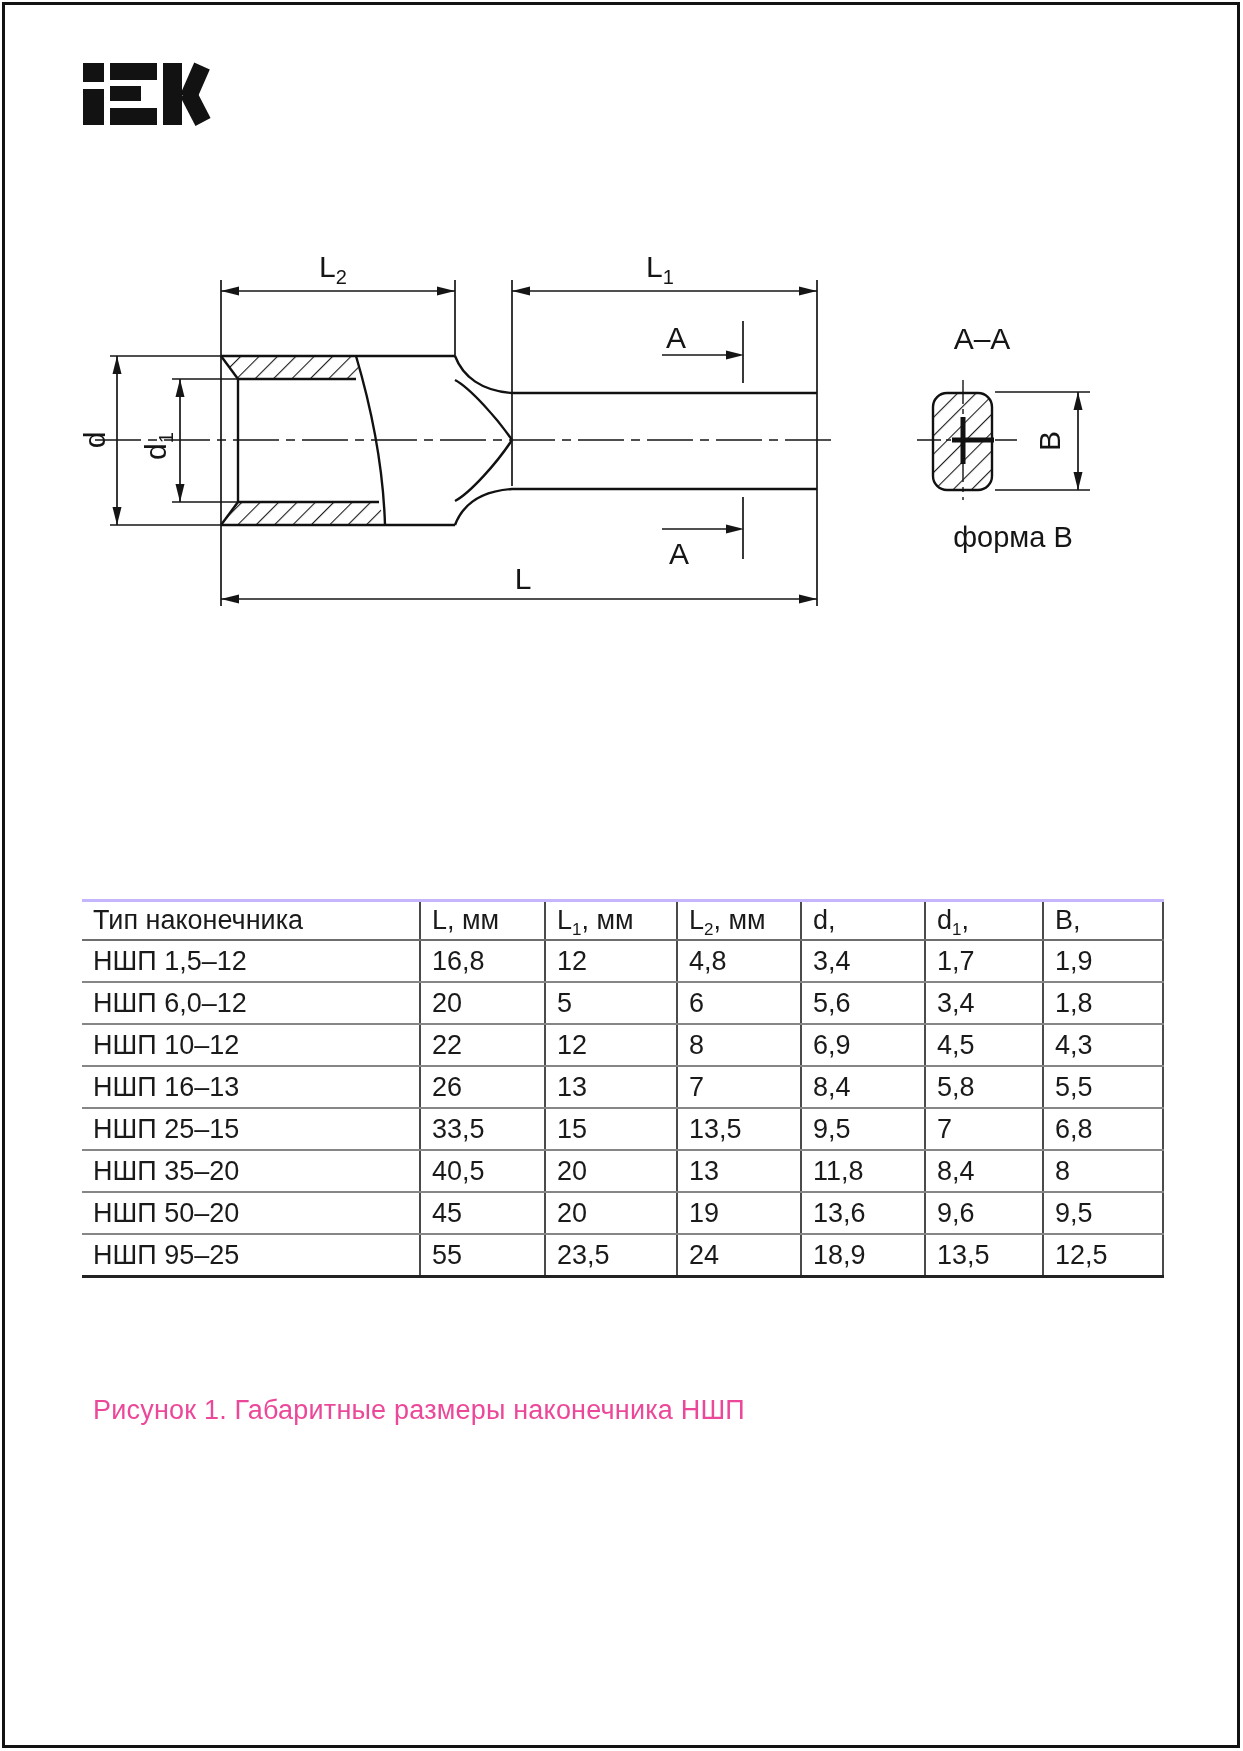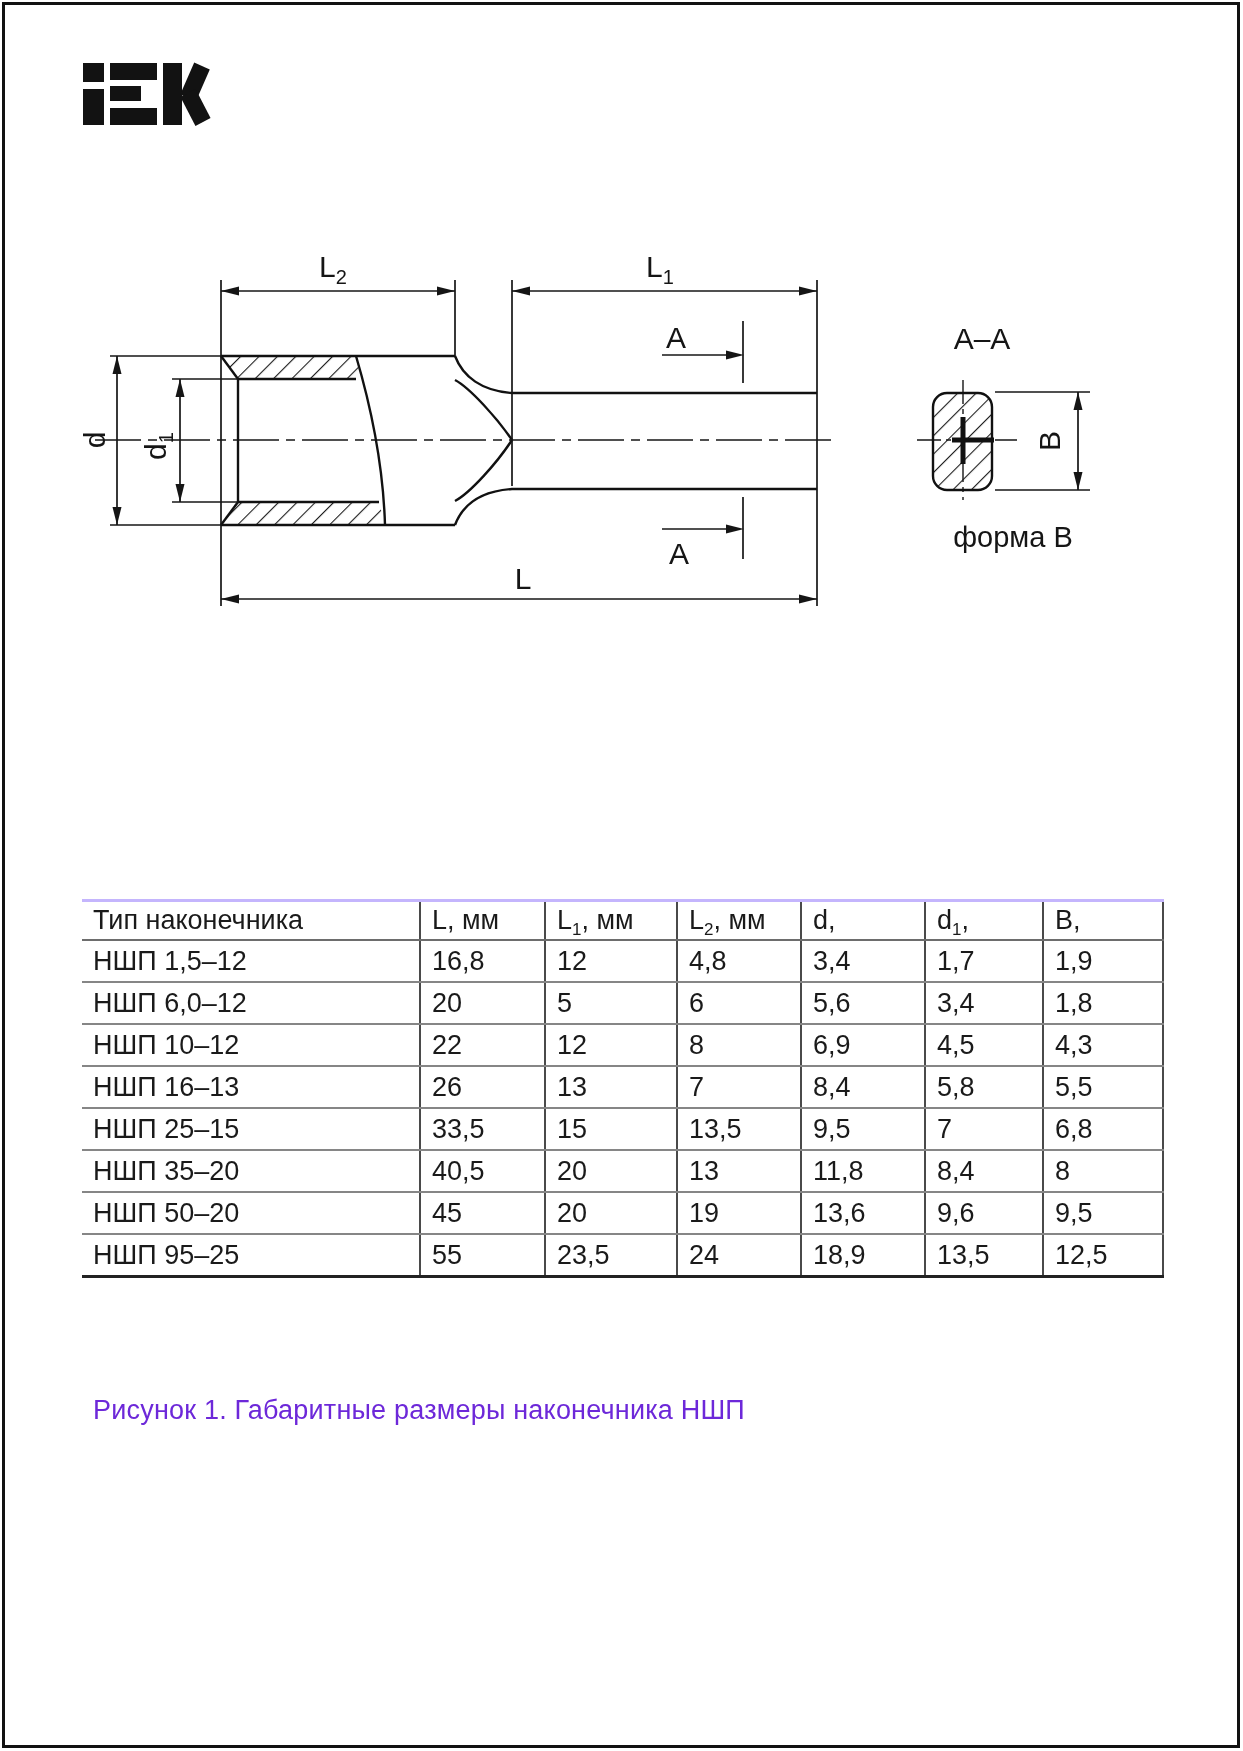--- a/index.html
+++ b/index.html
@@ -23,21 +23,21 @@
     font-weight:normal;text-align:left;vertical-align:middle;
     padding:0 4px 0 11px;font-size:27px;line-height:1.05;color:#1a1a1a;
     border-right:2px solid #4a4a4a;border-bottom:2px solid #868686;
     overflow:hidden;white-space:nowrap;
   }
   table.dim-table th{height:37px;border-bottom:2px solid #6d6d6d;}
   table.dim-table td{height:40px;}
   table.dim-table tr:last-child td{border-bottom:none;}
   .subscript{font-size:17px;position:relative;top:6px;}
   .caption{
-    position:absolute;left:93px;top:1395px;font-size:27px;color:#6d28d9;
+    position:absolute;left:93px;top:1395px;font-size:27px;color:#ec4899;
     letter-spacing:0.2px;
   }
 </style>
 </head>
 <body>
 
 <div class="page-frame"></div>
 
 <div class="drawing-wrap">
 <svg width="1243" height="700" viewBox="0 0 1243 700">

